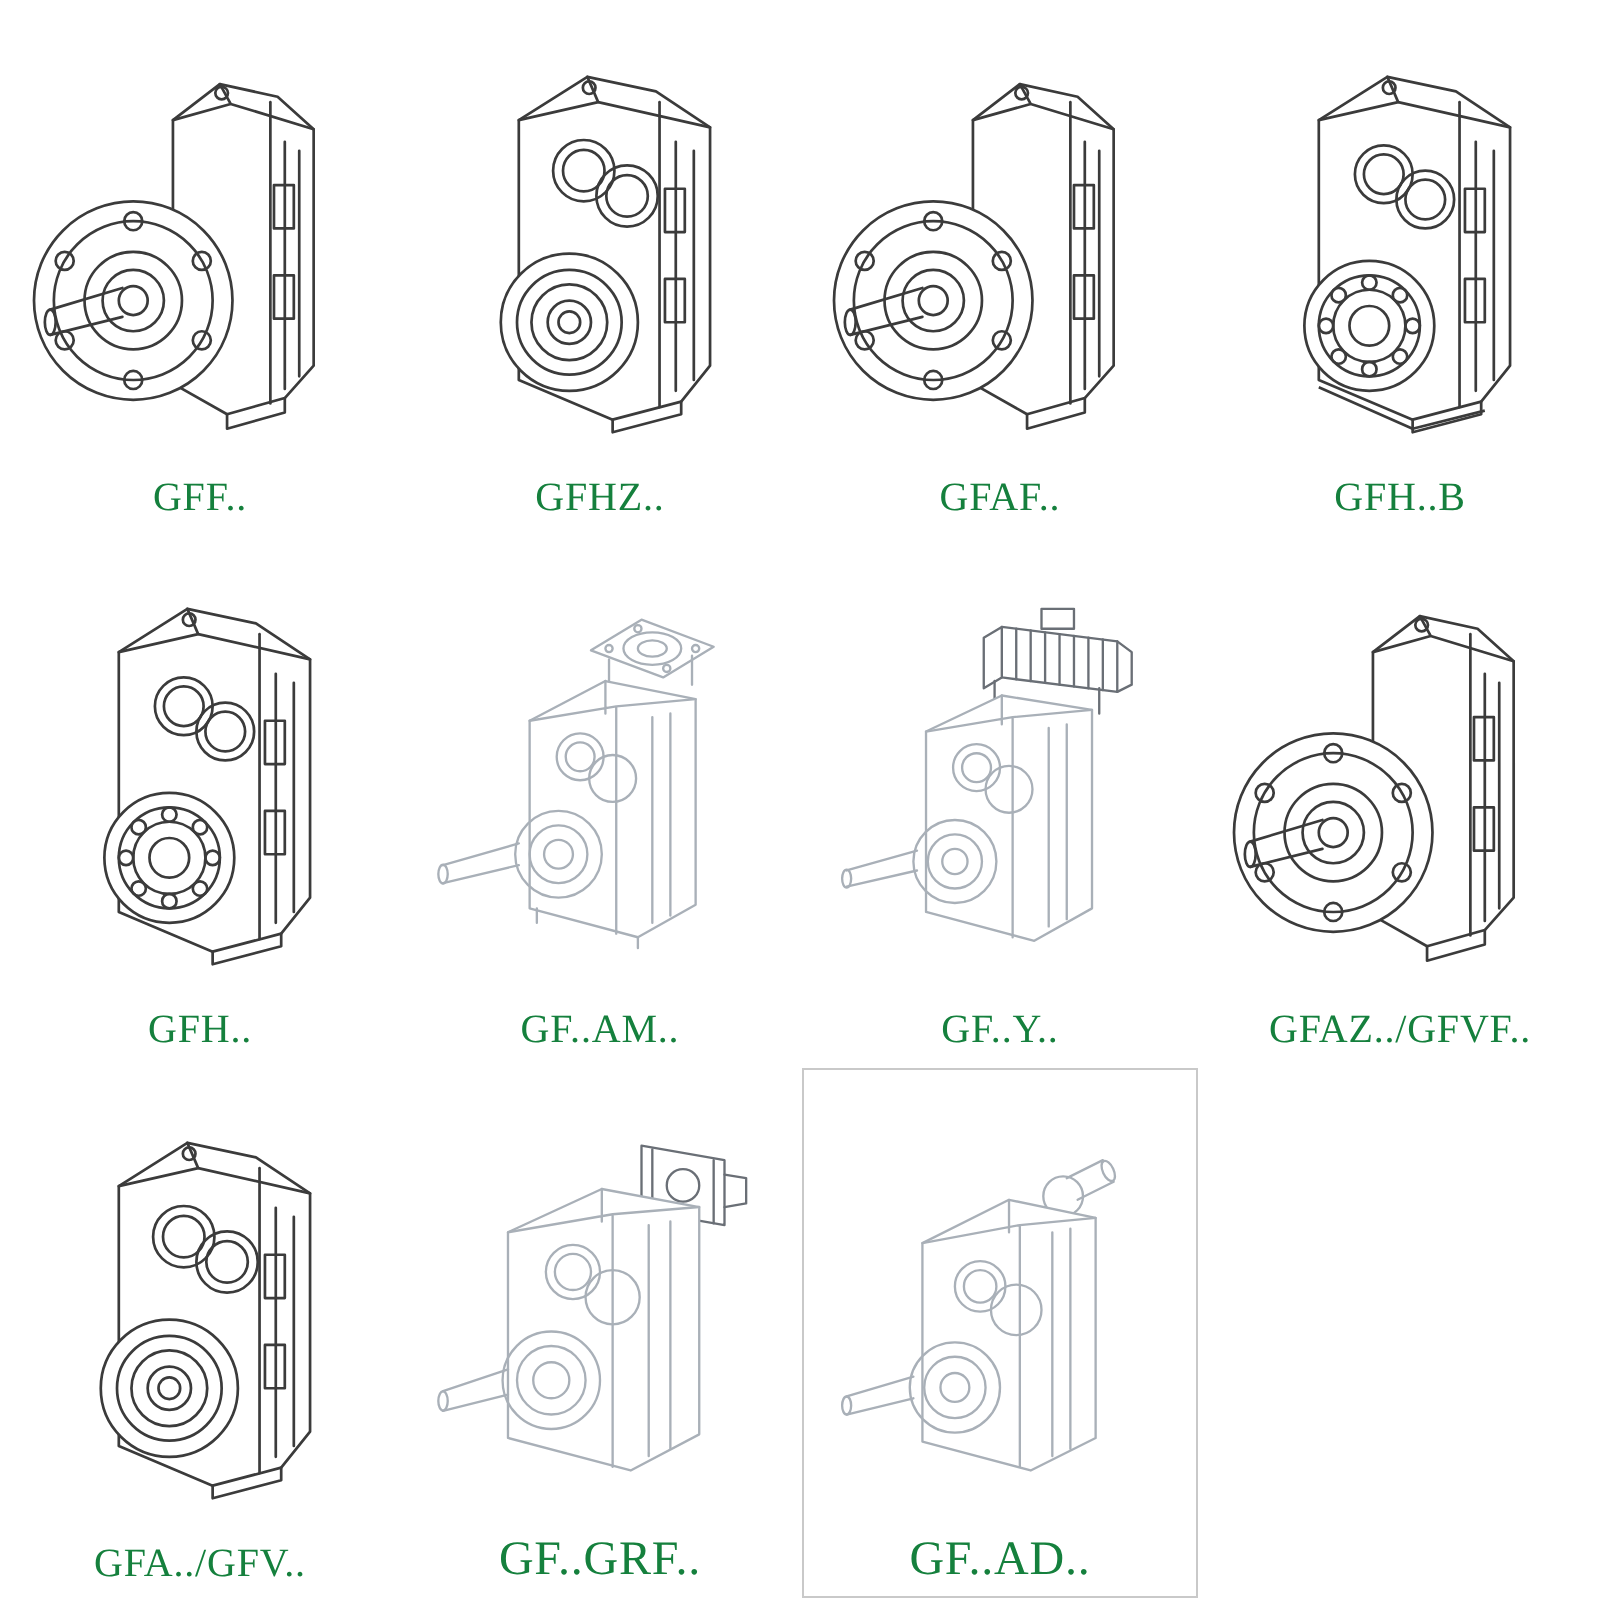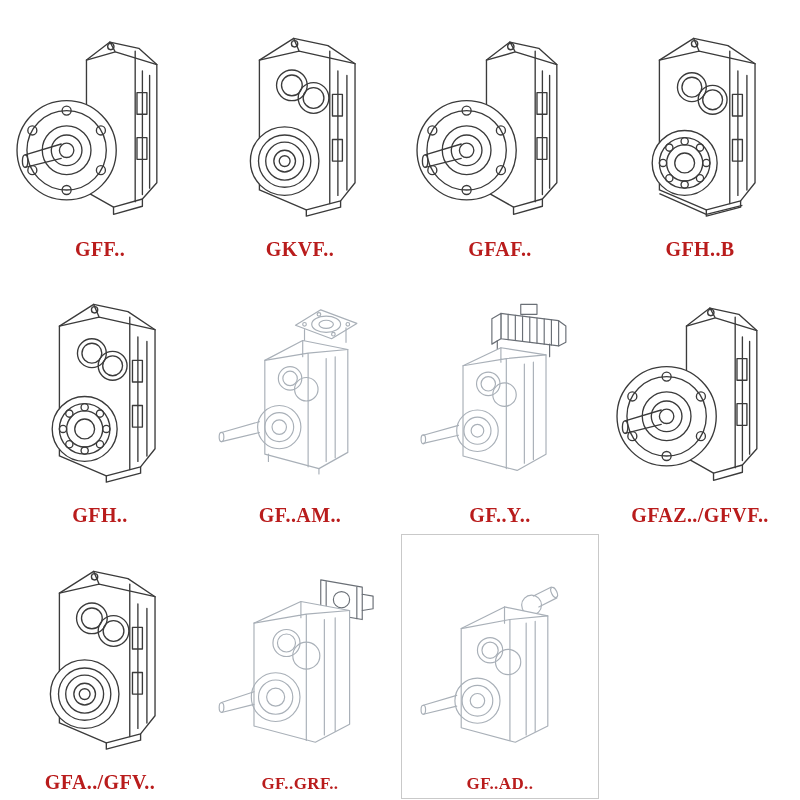--- a/index.html
+++ b/index.html
@@ -1,42 +1,42 @@
 <!DOCTYPE html>
 <html><head>
 <meta charset="utf-8">
 <style>
   html,body{margin:0;padding:0;background:#ffffff;}
   body{width:800px;height:800px;overflow:hidden;font-family:"Liberation Serif",serif;}
   .page{width:800px;height:800px;display:grid;grid-template-columns:repeat(4,1fr);grid-template-rows:repeat(3,1fr);}
   .cell{margin:0;padding:4px 2px 6px;display:flex;flex-direction:column;align-items:center;justify-content:flex-end;}
   .cell.boxed{outline:1px solid #c9c9c9;outline-offset:-2px;}
   .drawing{width:176px;height:212px;flex:0 0 auto;}
-  .label{font-weight:bold;font-size:20px;color:#b91c1c;letter-spacing:.4px;white-space:nowrap;margin-top:2px;}
-  .label.lg{font-size:17px;}
+  .label{font-weight:normal;font-size:20px;color:#15803d;letter-spacing:.4px;white-space:nowrap;margin-top:2px;}
+  .label.lg{font-size:24px;}
   .defs{position:absolute;width:0;height:0;}
 </style>
 </head>
 <body>
 
 <div class="page">
 
   <figure class="cell">
     <svg class="drawing" viewBox="0 0 190 235">
         <use href="#sym-flange"></use>
       </svg>
     <figcaption class="label">GFF..</figcaption>
   </figure>
 
 
   <figure class="cell">
     <svg class="drawing" viewBox="0 0 190 235">
         <use href="#sym-bores"></use>
       </svg>
-    <figcaption class="label">GKVF..</figcaption>
+    <figcaption class="label">GFHZ..</figcaption>
   </figure>
 
   <figure class="cell">
     <svg class="drawing" viewBox="0 0 190 235">
         <use href="#sym-flange"></use>
       </svg>
     <figcaption class="label">GFAF..</figcaption>
   </figure>
 
   <figure class="cell">

